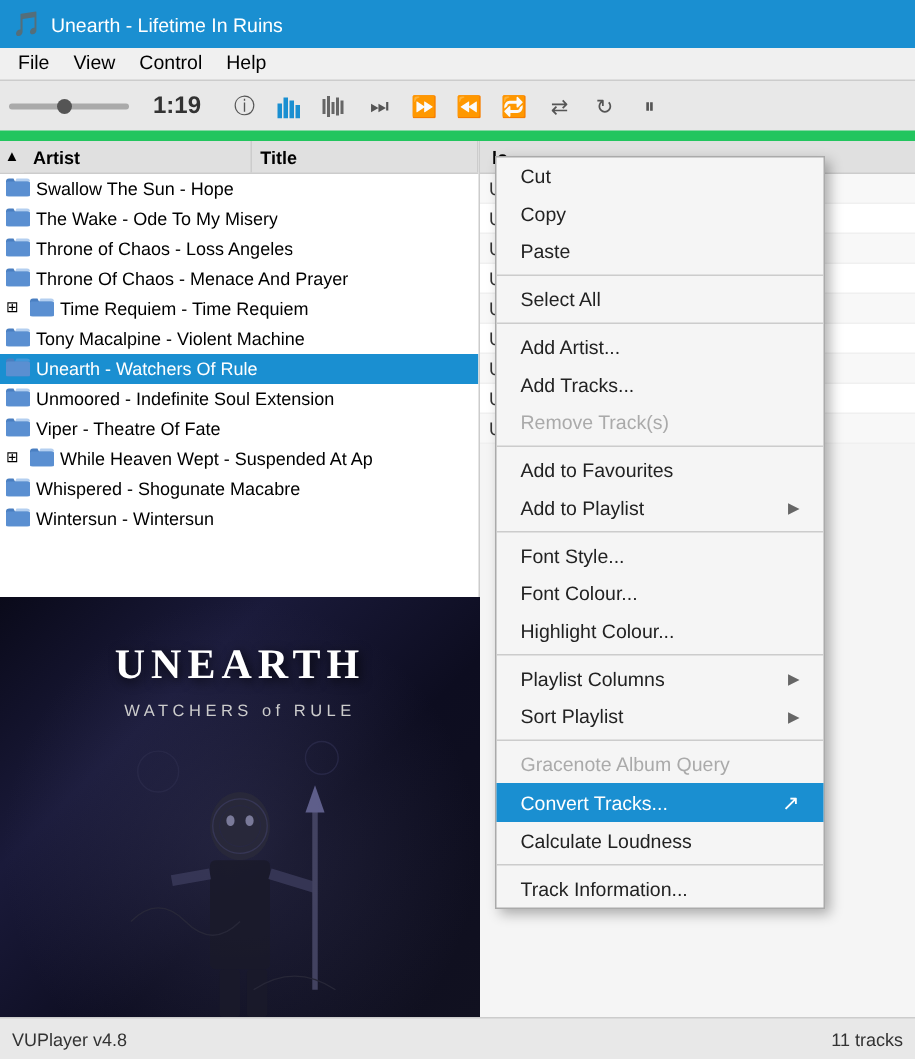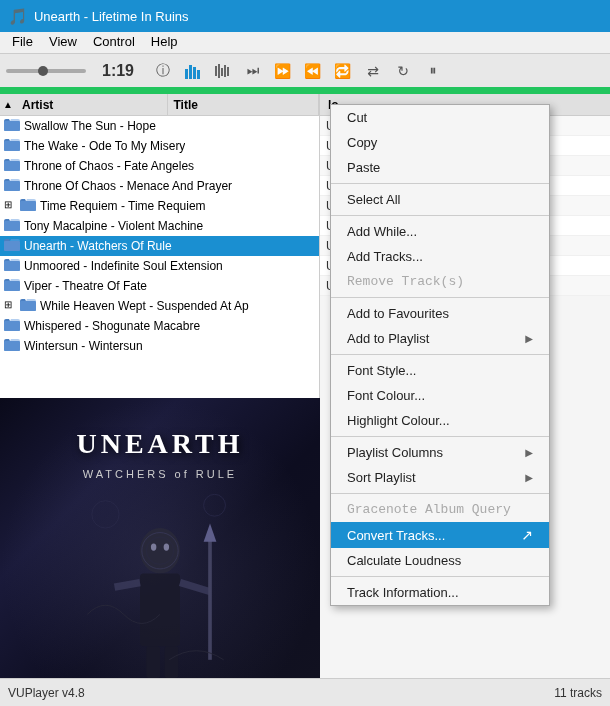--- a/index.html
+++ b/index.html
@@ -204,21 +204,21 @@
     .context-menu-item {
       padding: 5px 16px;
       font-size: 13px;
       cursor: pointer;
       display: flex;
       align-items: center;
       justify-content: space-between;
       color: #222;
       white-space: nowrap;
     }
-    .context-menu-item.disabled { color: #aaa; cursor: default; font-family: Liberation Mono, monospace; }
+    .context-menu-item.disabled { color: #aaa; cursor: default; }
     .context-menu-item.highlighted { background: #1a8fd1; color: white; }
     .context-menu-divider {
       height: 1px;
       background: #ccc;
       margin: 3px 0;
     }
     .context-menu-arrow { font-size: 10px; color: #666; }
 
     
     .status-bar {
@@ -357,21 +357,21 @@
             </svg></span>
           <span style="overflow: hidden; text-overflow: ellipsis;">The Wake - Ode To My Misery</span>
         </div>
         <div class="playlist-item">
           <span style="width: 0px; flex-shrink: 0;"></span>
           <span style="margin-right: 4px; flex-shrink: 0; font-size: 12px;"><svg width="16" height="13" viewBox="0 0 16 13">
               <path d="M0 3 Q0 1 2 1 L5 1 L6 3 L14 3 Q16 3 16 5 L16 11 Q16 13 14 13 L2 13 Q0 13 0 11 Z" fill="#4a7fc1"></path>
               <rect x="0" y="3" width="16" height="10" rx="1" fill="#5a8fd1"></rect>
               <path d="M0 3 L6 3 L7 1 L14 1 Q16 1 16 3" fill="#6a9fe1" fill-opacity="0.5"></path>
             </svg></span>
-          <span style="overflow: hidden; text-overflow: ellipsis;">Throne of Chaos - Fate Angeles</span>
+          <span style="overflow: hidden; text-overflow: ellipsis;">Throne of Chaos - Loss Angeles</span>
         </div>
         <div class="playlist-item">
           <span style="width: 0px; flex-shrink: 0;"></span>
           <span style="margin-right: 4px; flex-shrink: 0; font-size: 12px;"><svg width="16" height="13" viewBox="0 0 16 13">
               <path d="M0 3 Q0 1 2 1 L5 1 L6 3 L14 3 Q16 3 16 5 L16 11 Q16 13 14 13 L2 13 Q0 13 0 11 Z" fill="#4a7fc1"></path>
               <rect x="0" y="3" width="16" height="10" rx="1" fill="#5a8fd1"></rect>
               <path d="M0 3 L6 3 L7 1 L14 1 Q16 1 16 3" fill="#6a9fe1" fill-opacity="0.5"></path>
             </svg></span>
           <span style="overflow: hidden; text-overflow: ellipsis;">Throne Of Chaos - Menace And Prayer</span>
         </div>
@@ -477,21 +477,21 @@
       </div>
       <div class="context-menu-item">
         <span>Paste</span>
       </div>
       <div class="context-menu-divider"></div>
       <div class="context-menu-item">
         <span>Select All</span>
       </div>
       <div class="context-menu-divider"></div>
       <div class="context-menu-item">
-        <span>Add While...</span>
+        <span>Add Artist...</span>
       </div>
       <div class="context-menu-item">
         <span>Add Tracks...</span>
       </div>
       <div class="context-menu-item disabled">
         <span>Remove Track(s)</span>
       </div>
       <div class="context-menu-divider"></div>
       <div class="context-menu-item">
         <span>Add to Favourites</span>

